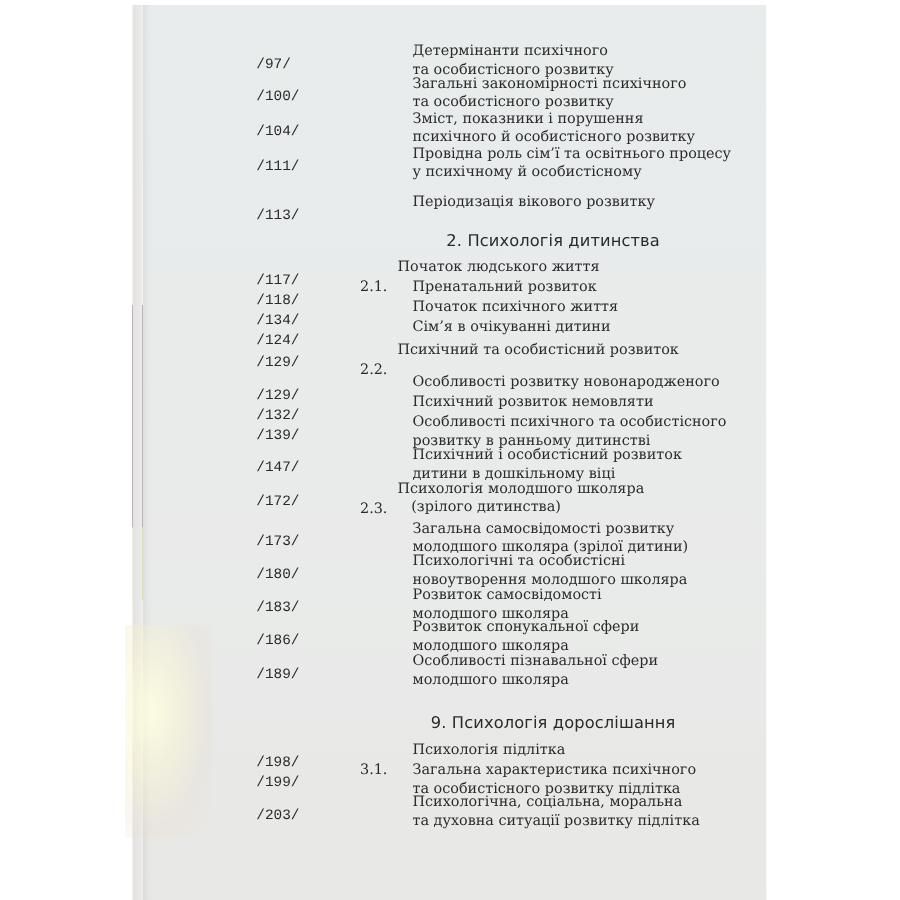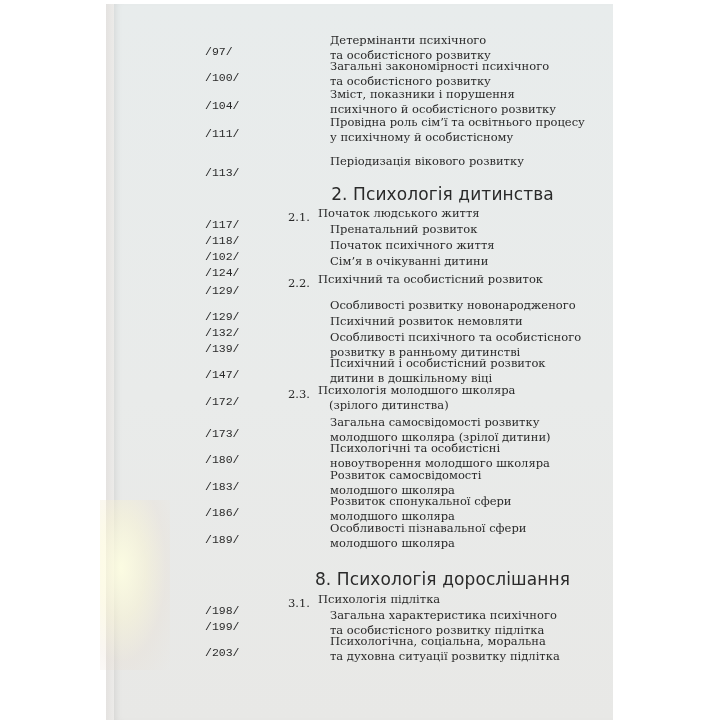--- a/index.html
+++ b/index.html
@@ -37,31 +37,31 @@
       font-size: 11.5px;
       line-height: 14.5px;
     }
     .row { position: absolute; left: 0; width: 720px; }
     .pg {
       position: absolute; left: 205px; top: 12px;
       white-space: nowrap;
       font-family: Liberation Mono, monospace;
     }
     .num {
-      position: absolute; left: 288px; top: 4px; white-space: nowrap;
+      position: absolute; left: 288px; top: 16px; white-space: nowrap;
     }
     .txt {
       position: absolute; left: 330px; top: 0; width: 280px;
     }
     .txt .line { display: block; white-space: nowrap; }
     .sub-indent { padding-left: 11px; }
     .heading {
       position: absolute; left: 114px; width: 597px; text-align: center;
       font-family: "DejaVu Sans", "Liberation Sans", sans-serif;
-      font-size: 17px; color: #2a2a2a; letter-spacing: 0.1px;
+      font-size: 13px; color: #2a2a2a; letter-spacing: 0.1px;
     }
     .heading span { position: relative; left: 30px; }
   </style>
 </head>
 <body>
 
 <div class="spine-dark"></div>
 <div class="spine-green"></div>
 <div class="page-edge-left"></div>
 <div class="page"></div>
@@ -115,21 +115,21 @@
       <span class="line">Початок людського життя</span>
     </span>
   </div>
   <div class="row" style="top:222px">
     <span class="pg">/118/</span>
     <span class="txt">
       <span class="line">Пренатальний розвиток</span>
     </span>
   </div>
   <div class="row" style="top:238px">
-    <span class="pg">/102/</span>
+    <span class="pg">/134/</span>
     <span class="txt">
       <span class="line">Початок психічного життя</span>
     </span>
   </div>
   <div class="row" style="top:254px">
     <span class="pg">/124/</span>
     <span class="txt">
       <span class="line">Сім’я в очікуванні дитини</span>
     </span>
   </div>
@@ -206,27 +206,27 @@
   </div>
   <div class="row" style="top:521px">
     <span class="pg">/189/</span>
     <span class="txt">
       <span class="line">Особливості пізнавальної сфери</span>
       <span class="line">молодшого школяра</span>
     </span>
   </div>
 
   <div class="heading" style="top:572px">
-    <span>8. Психологія дорослішання</span>
+    <span>9. Психологія дорослішання</span>
   </div>
 
   <div class="row" style="top:592px">
     <span class="pg">/198/</span>
     <span class="num">3.1.</span>
-    <span class="txt" style="left:318px">
+    <span class="txt" style="left:330px">
       <span class="line">Психологія підлітка</span>
     </span>
   </div>
   <div class="row" style="top:608px">
     <span class="pg">/199/</span>
     <span class="txt">
       <span class="line">Загальна характеристика психічного</span>
       <span class="line">та особистісного розвитку підлітка</span>
     </span>
   </div>

